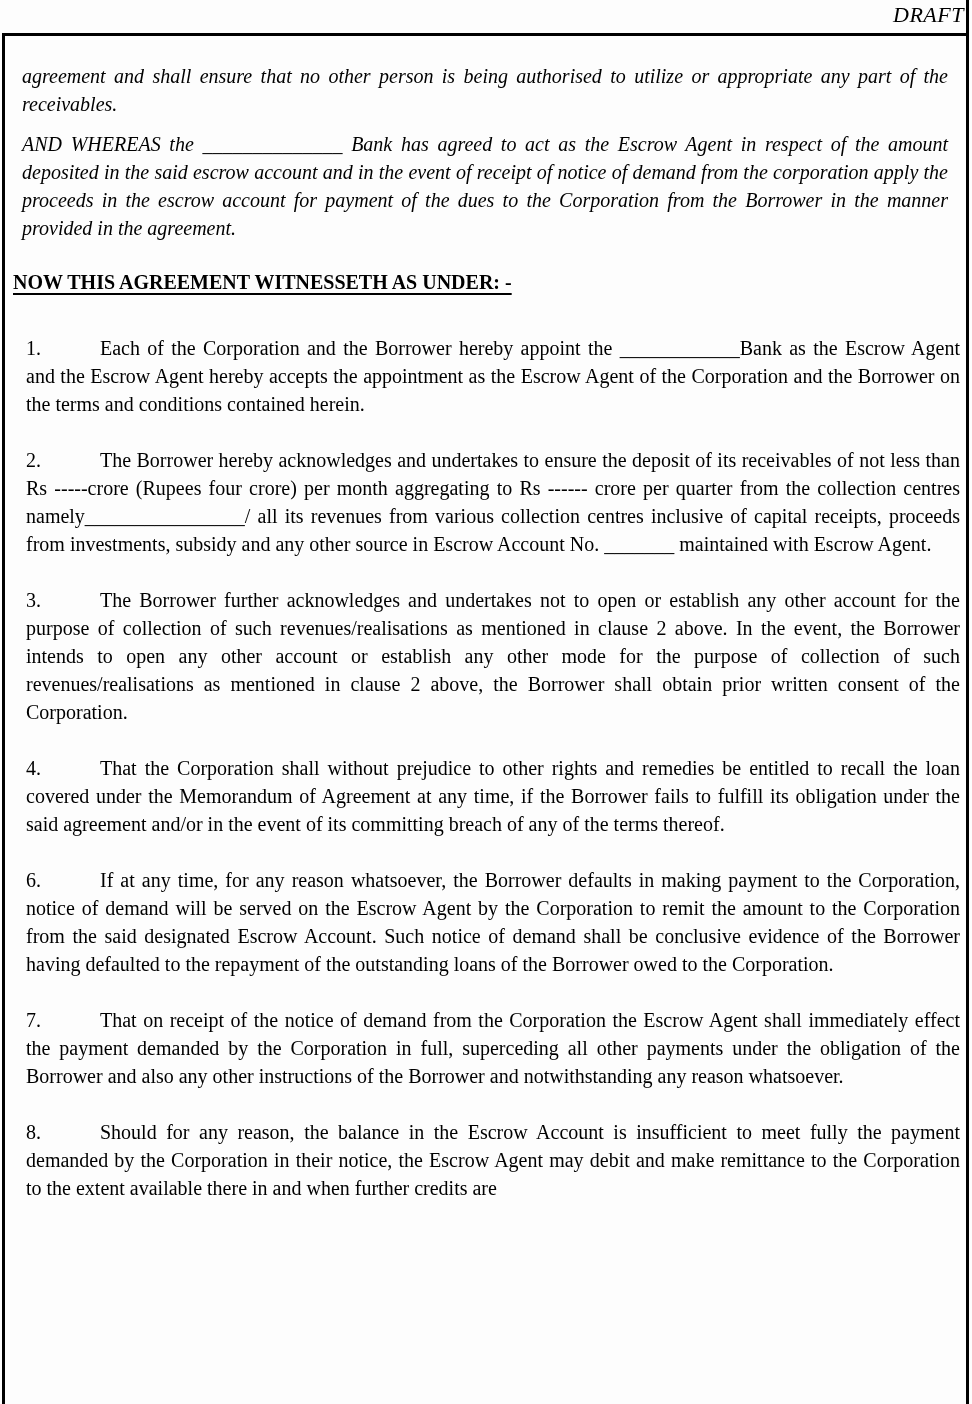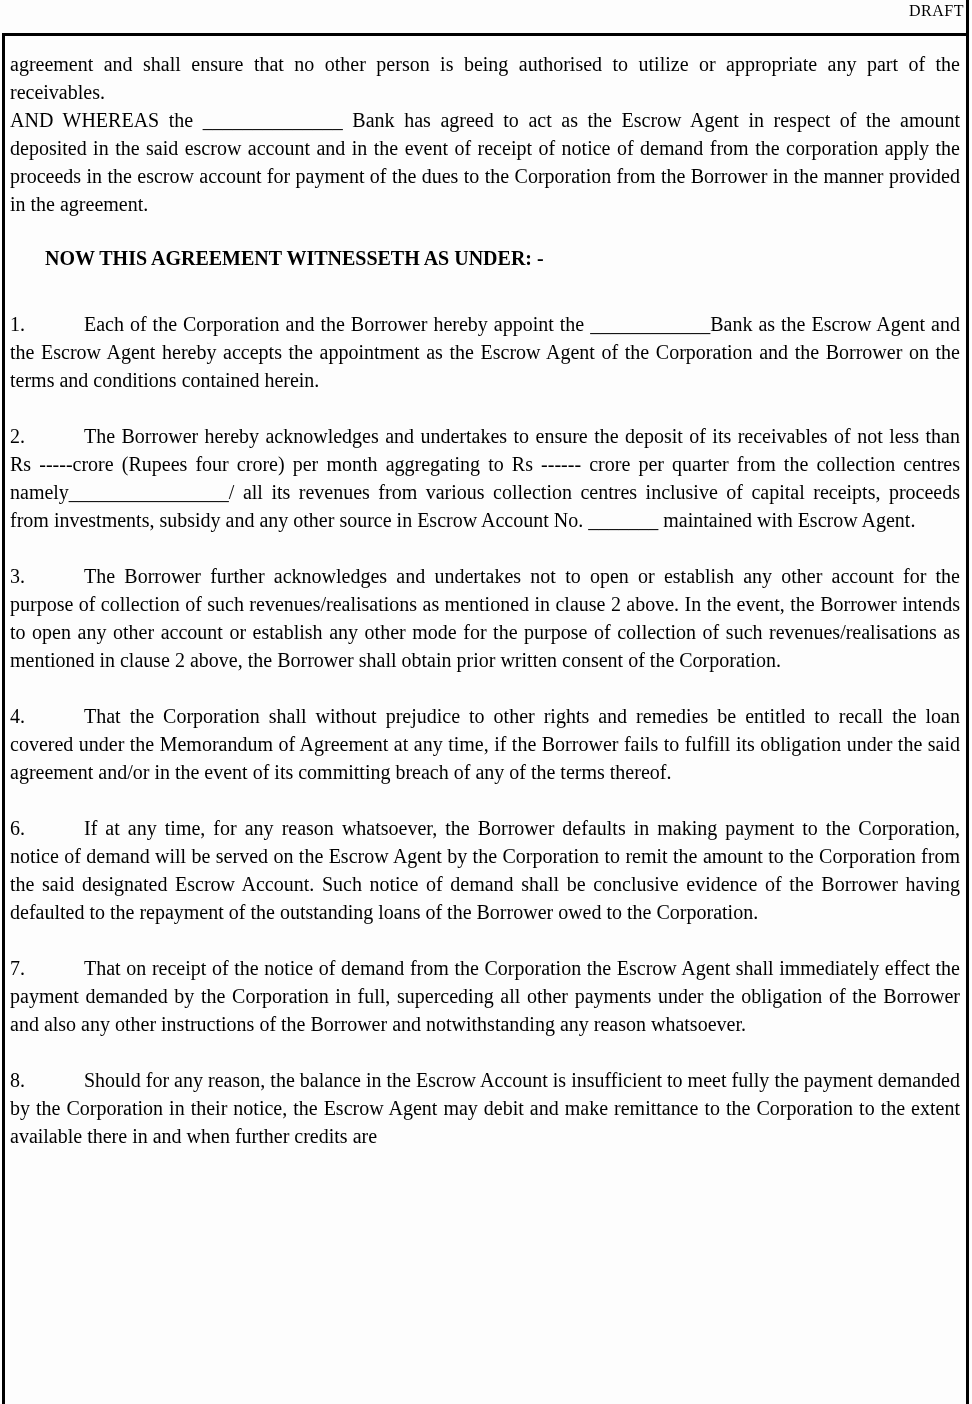--- a/index.html
+++ b/index.html
@@ -12,22 +12,23 @@
     height: 1404px;
     position: relative;
     overflow: hidden;
     font-family: "Liberation Serif", "DejaVu Serif", serif;
     color: #000;
   }
   .draft-label {
     position: absolute;
     top: 2px;
     right: 8px;
-    font-size: 16px;
+    font-size: 22px;
     letter-spacing: 0.5px;
+    font-style: italic;
   }
   .right-top-rule {
     position: absolute;
     top: 0;
     right: 3px;
     width: 3px;
     height: 36px;
     background: #000;
   }
   .page-frame {
@@ -41,33 +42,34 @@
     box-sizing: border-box;
     padding: 14px 6px 0 5px;
     background: #fdfdfd;
   }
   .doc {
     font-size: 20px;
     line-height: 28px;
     text-align: justify;
   }
   .para {
-    margin: 0;
+    margin: 12px;
+    font-style: italic;
   }
   .heading {
     margin: 26px 0 38px 0;
     font-weight: bold;
   }
   .heading-text {
+    text-decoration: underline;
     text-underline-offset: 4px;
     padding-left: 3px;
-    margin-left: 32px;
   }
   .clause {
-    margin: 28px 0 0 0;
+    margin: 28px 0 0 16px;
   }
   .clause-num {
     display: inline-block;
     width: 74px;
   }
   strong { font-weight: normal; }
 </style>
 </head>
 <body>
 

